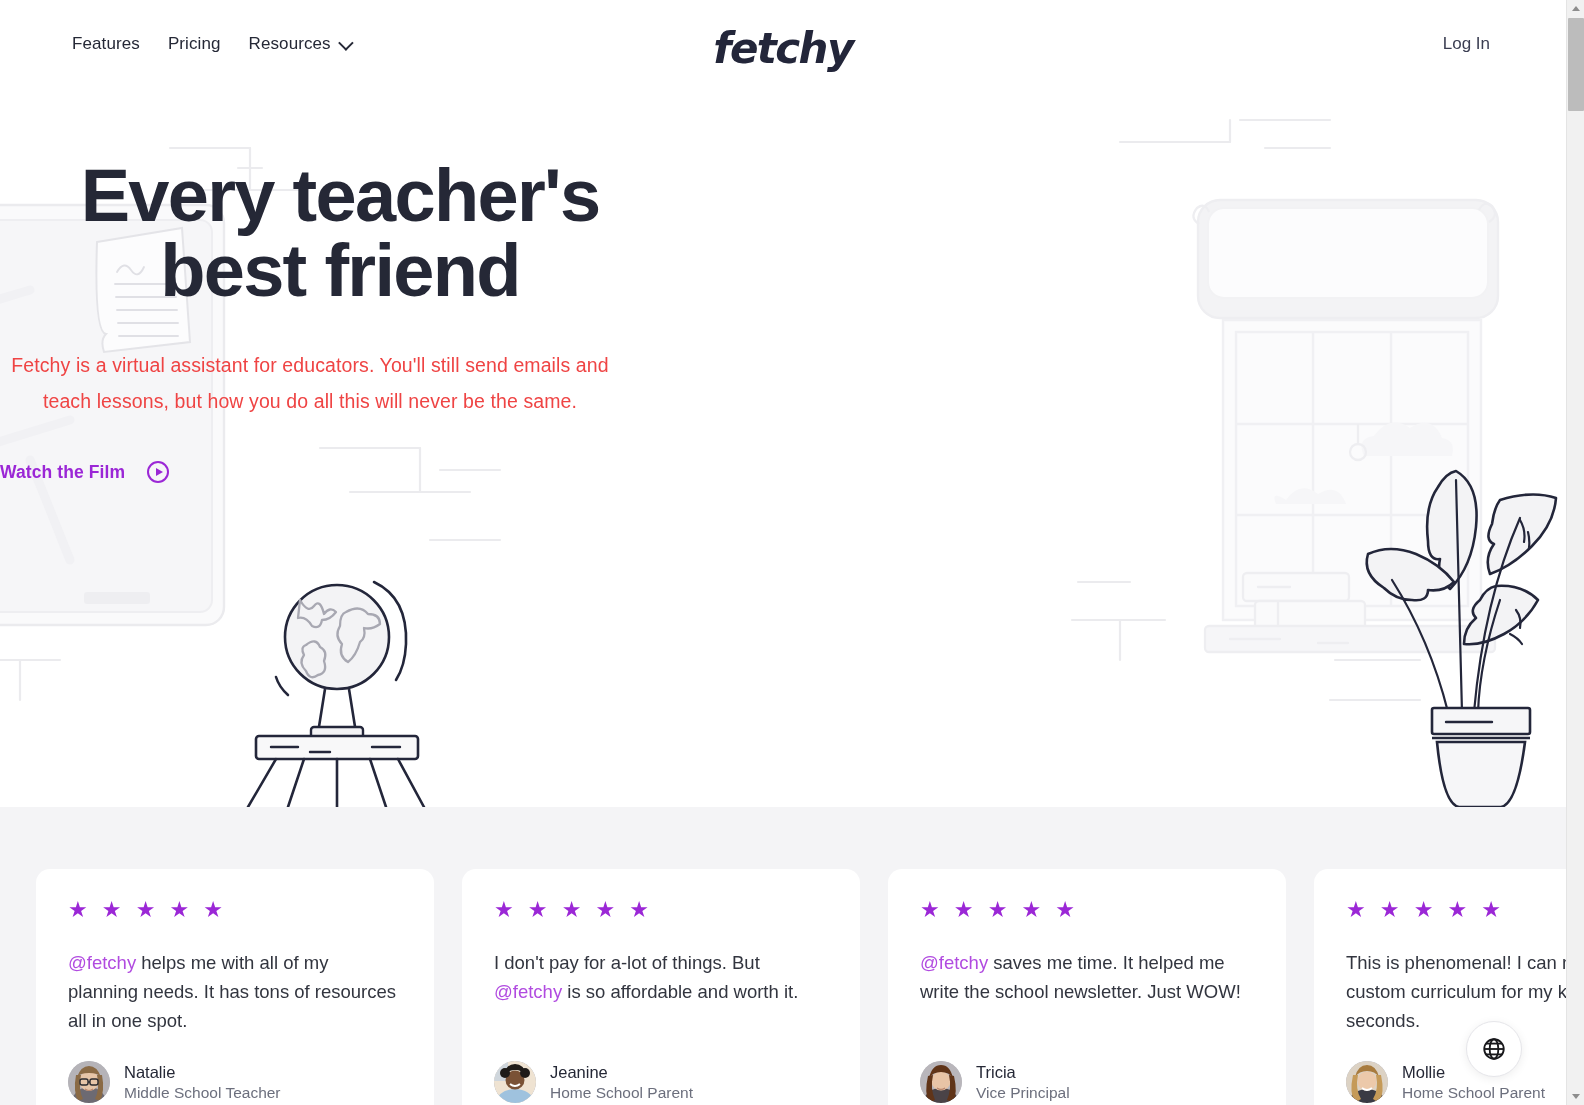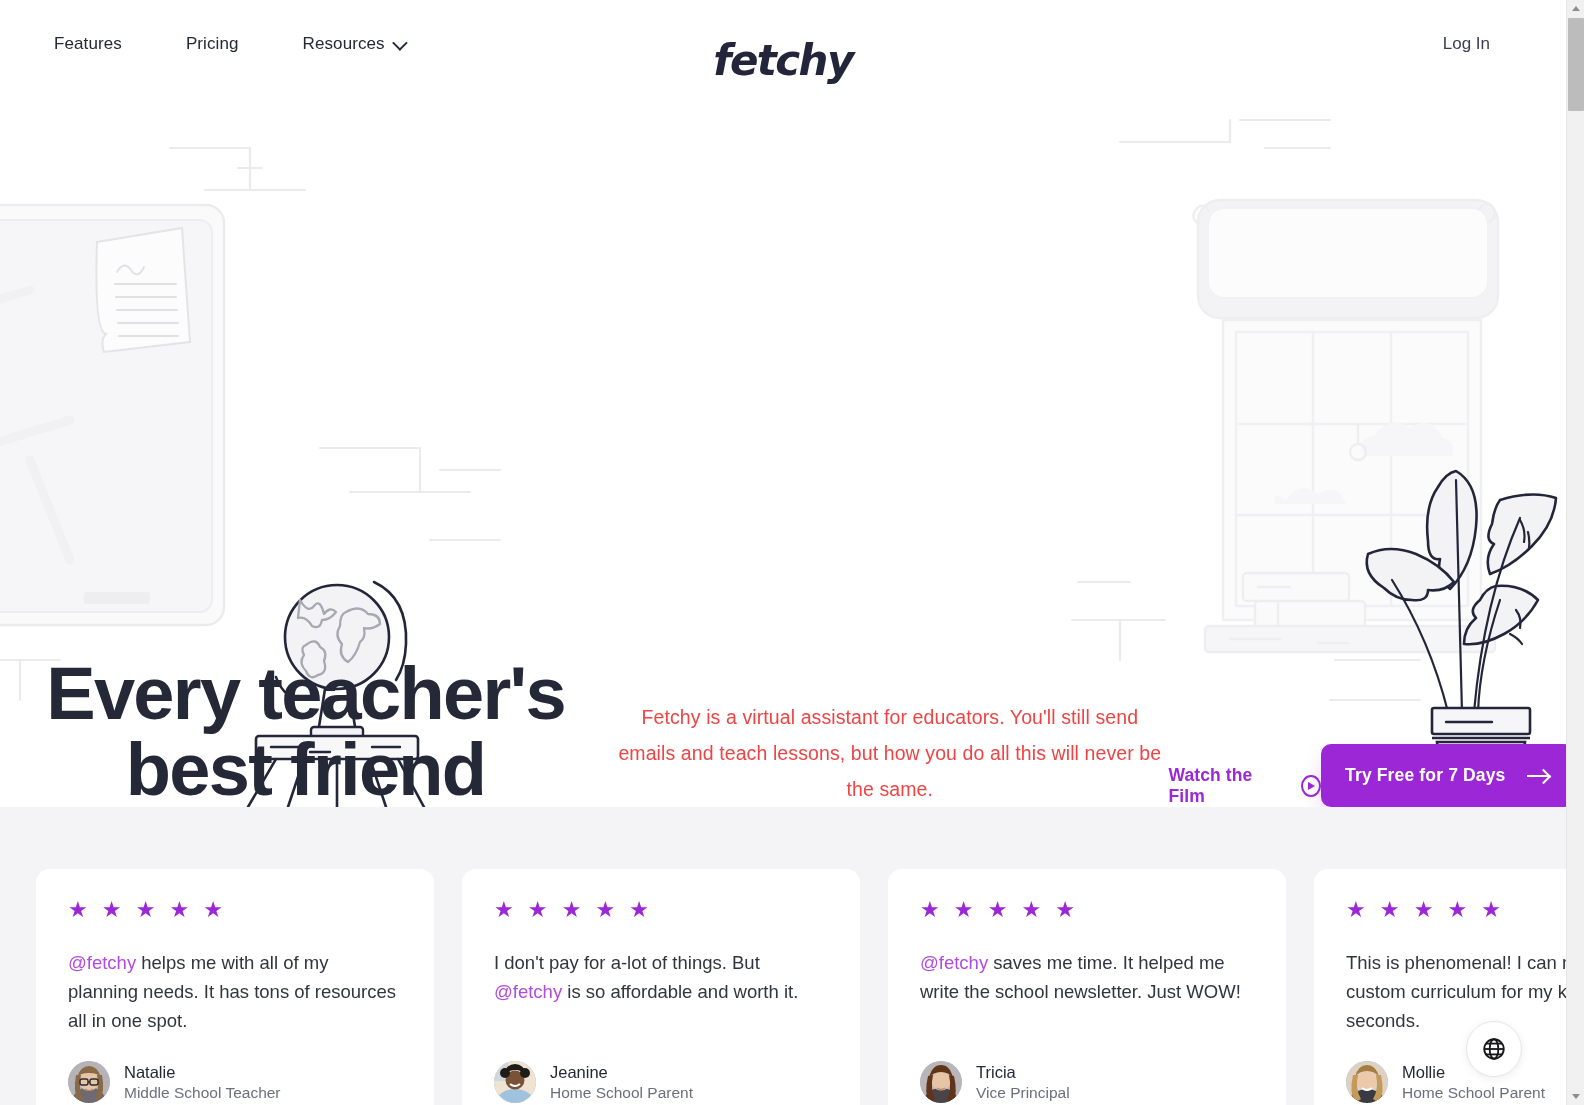--- a/index.html
+++ b/index.html
@@ -35,22 +35,22 @@
     width: 1566px;
     height: 88px;
     display: flex;
     align-items: center;
     z-index: 40;
     background: transparent;
   }
   .nav-left {
     display: flex;
     align-items: center;
-    gap: 64px;
-    margin-left: 54px;
+    gap: 28px;
+    margin-left: 72px;
   }
   .nav-link {
     font-size: 17px;
     color: #252836;
     letter-spacing: .1px;
     cursor: pointer;
     display: flex;
     align-items: center;
     gap: 8px;
     white-space: nowrap;
@@ -58,21 +58,21 @@
   .chev {
     display: inline-block;
     width: 11px; height: 11px;
     border-right: 2.1px solid #252836;
     border-bottom: 2.1px solid #252836;
     transform: rotate(45deg) translateY(-2px);
   }
   .brand {
     position: absolute;
     left: 50%;
-    top: 60px;
+    top: 48px;
     transform: translate(-50%, -50%);
     font-family: "DejaVu Sans", sans-serif;
     font-weight: bold;
     font-style: italic;
     font-size: 42px;
     letter-spacing: -1.6px;
     color: #23263a;
     cursor: pointer;
     user-select: none;
   }
@@ -94,21 +94,22 @@
     background: #ffffff;
   }
   .hero-art { position: absolute; inset: 0; pointer-events: none; }
 
   .hero-inner {
     position: absolute;
     top: 0; left: 0;
     width: 1574px;
     height: 807px;
     display: flex;
-    align-items: flex-end;
+    flex-direction: column;
+    align-items: flex-start;
     z-index: 10;
   }
   .headline {
     margin-top: 158px;
     width: 680px;
     text-align: center;
     font-size: 74px;
     line-height: 1.02;
     font-weight: bold;
     letter-spacing: -1.7px;
@@ -435,24 +436,20 @@
       <h1 class="headline">Every teacher's best friend</h1>
       <p class="subhead">Fetchy is a virtual assistant for educators. You'll still send emails and teach lessons, but how you do all this will never be the same.</p>
 
       <div class="watch">
         <span>Watch the Film</span>
         <span class="play-circle">
           <span class="play-tri"></span>
         </span>
       </div>
 
-      <button class="cta">
-        <span>Try Free for 7 Days</span>
-        <span class="arrow"></span>
-      </button>
     </div>
   </section>
 
   <section class="testimonials">
     <div class="cards">
 
       <div class="card">
         <div class="stars">★ ★ ★ ★ ★</div>
         <div class="quote">
           <span></span><span class="handle">@fetchy</span><span> helps me with all of my planning needs. It has tons of resources all in one spot.</span>

